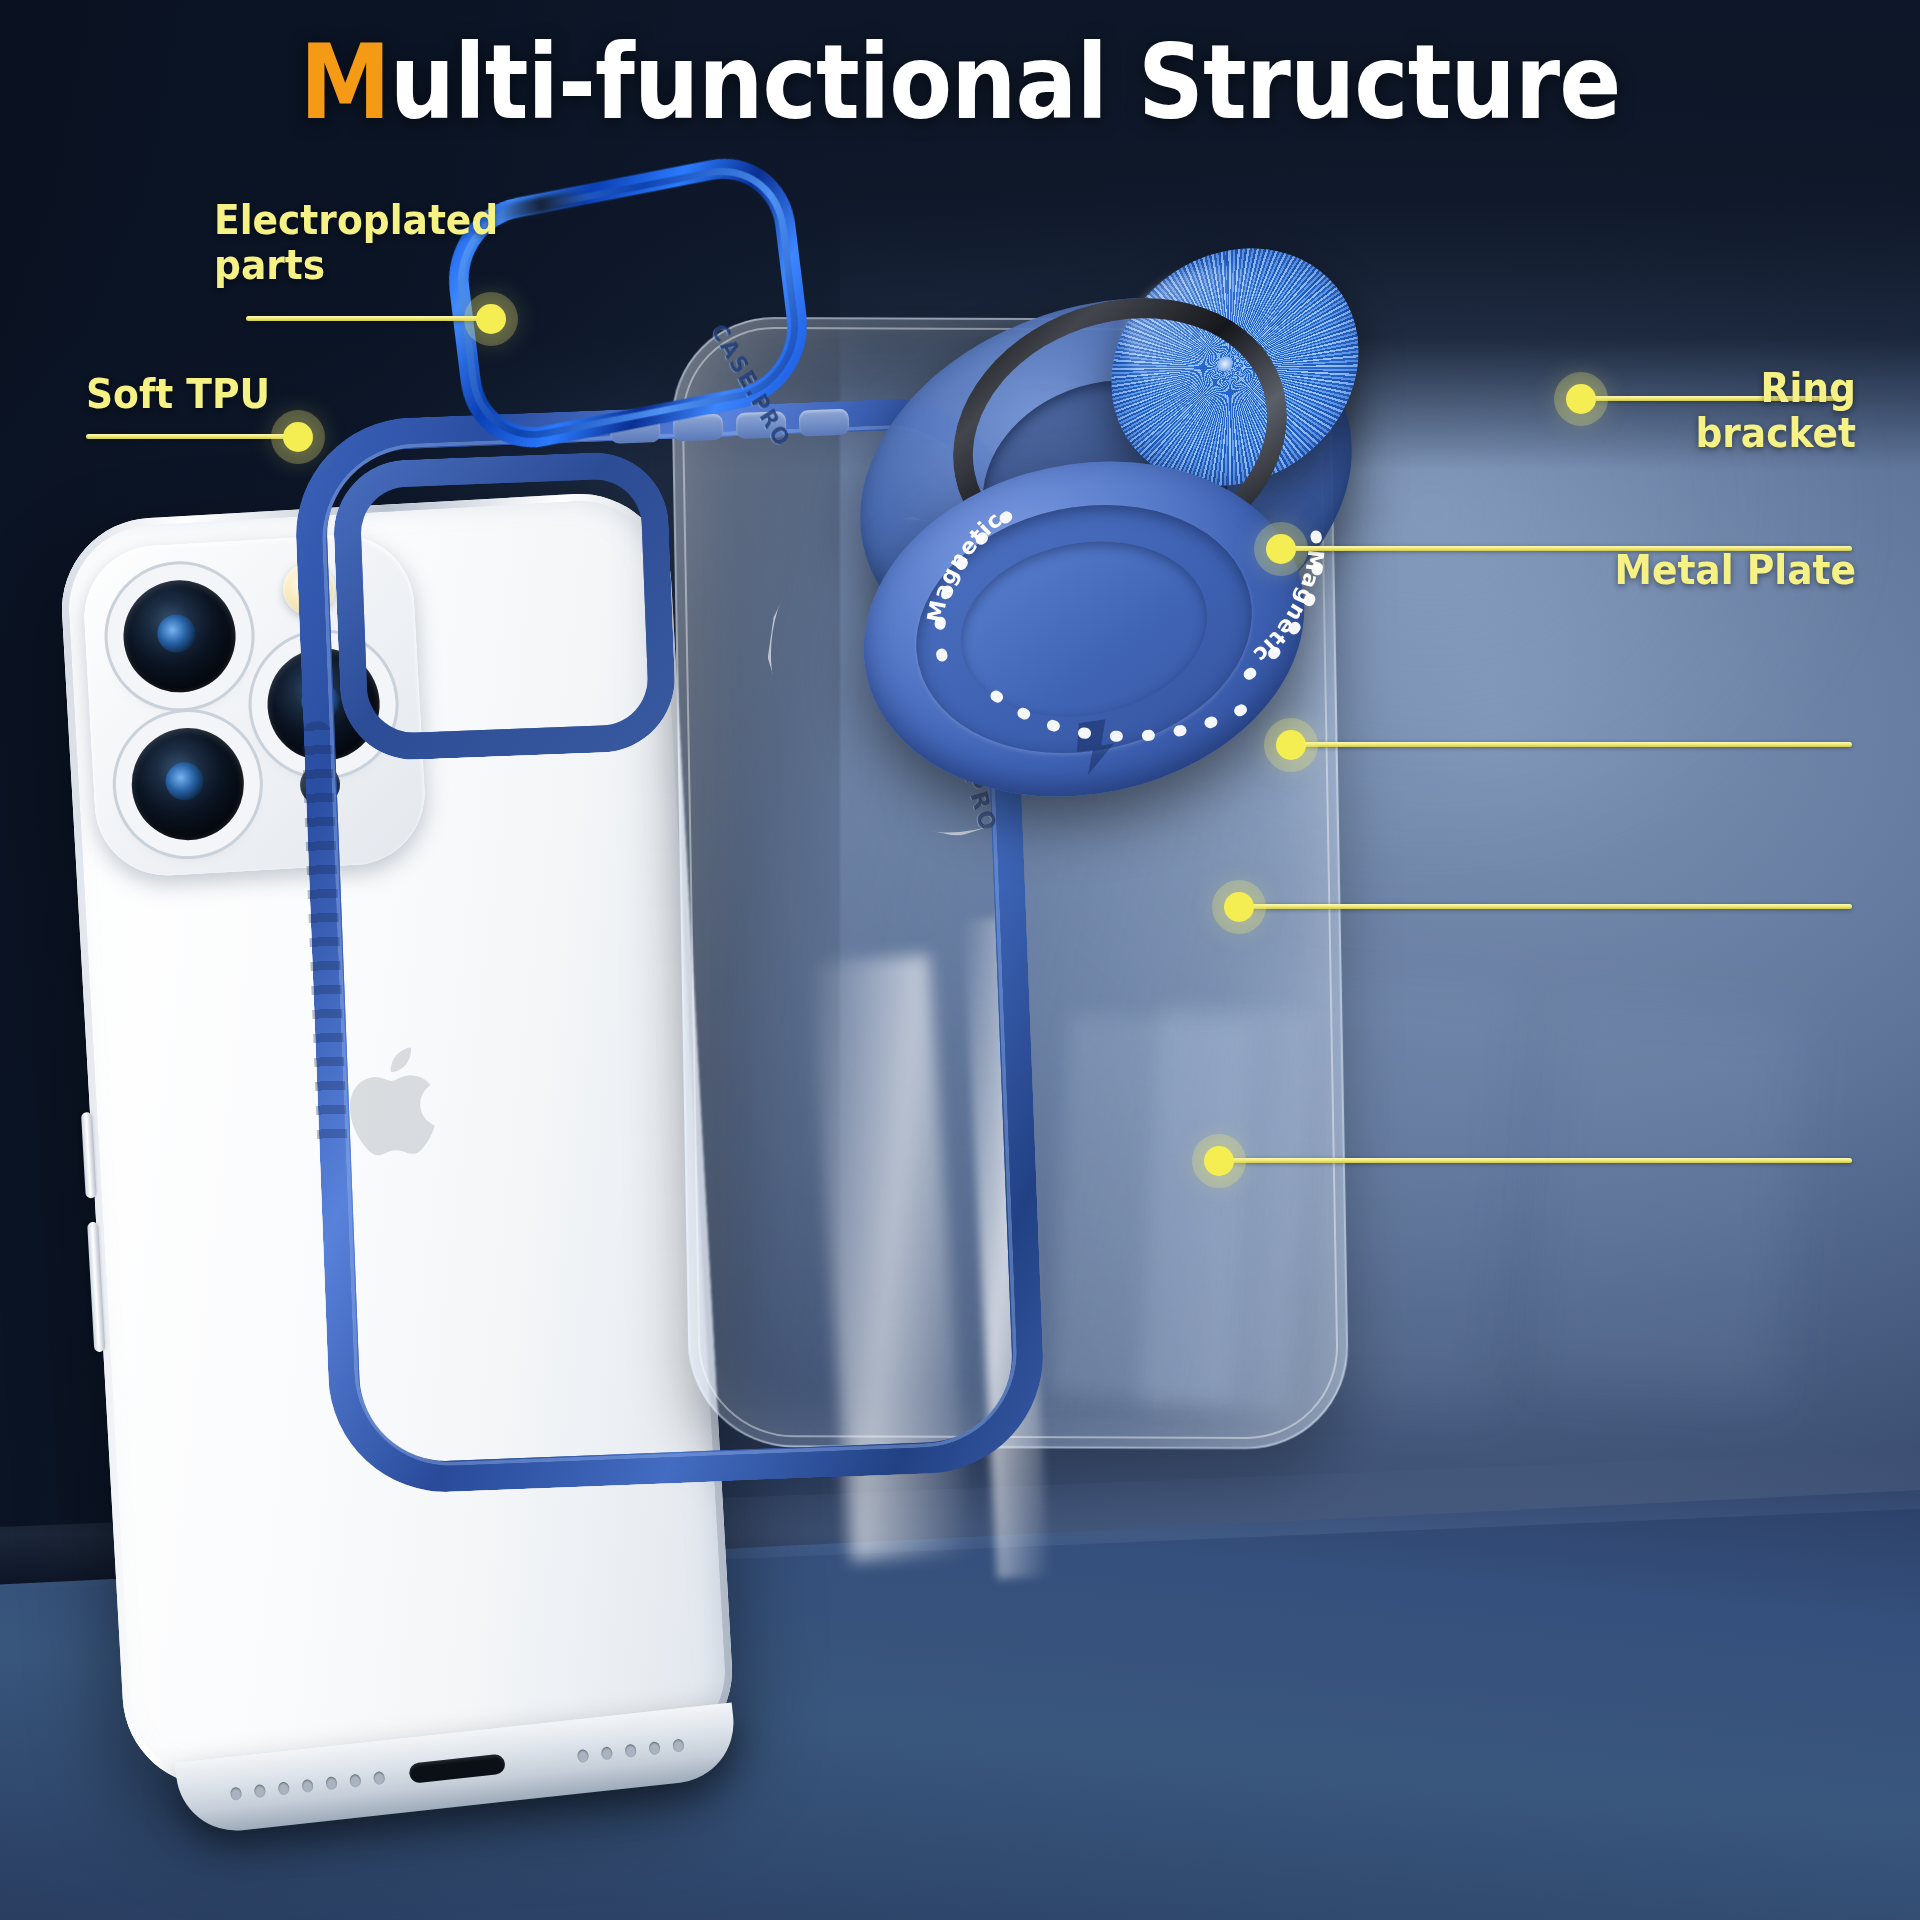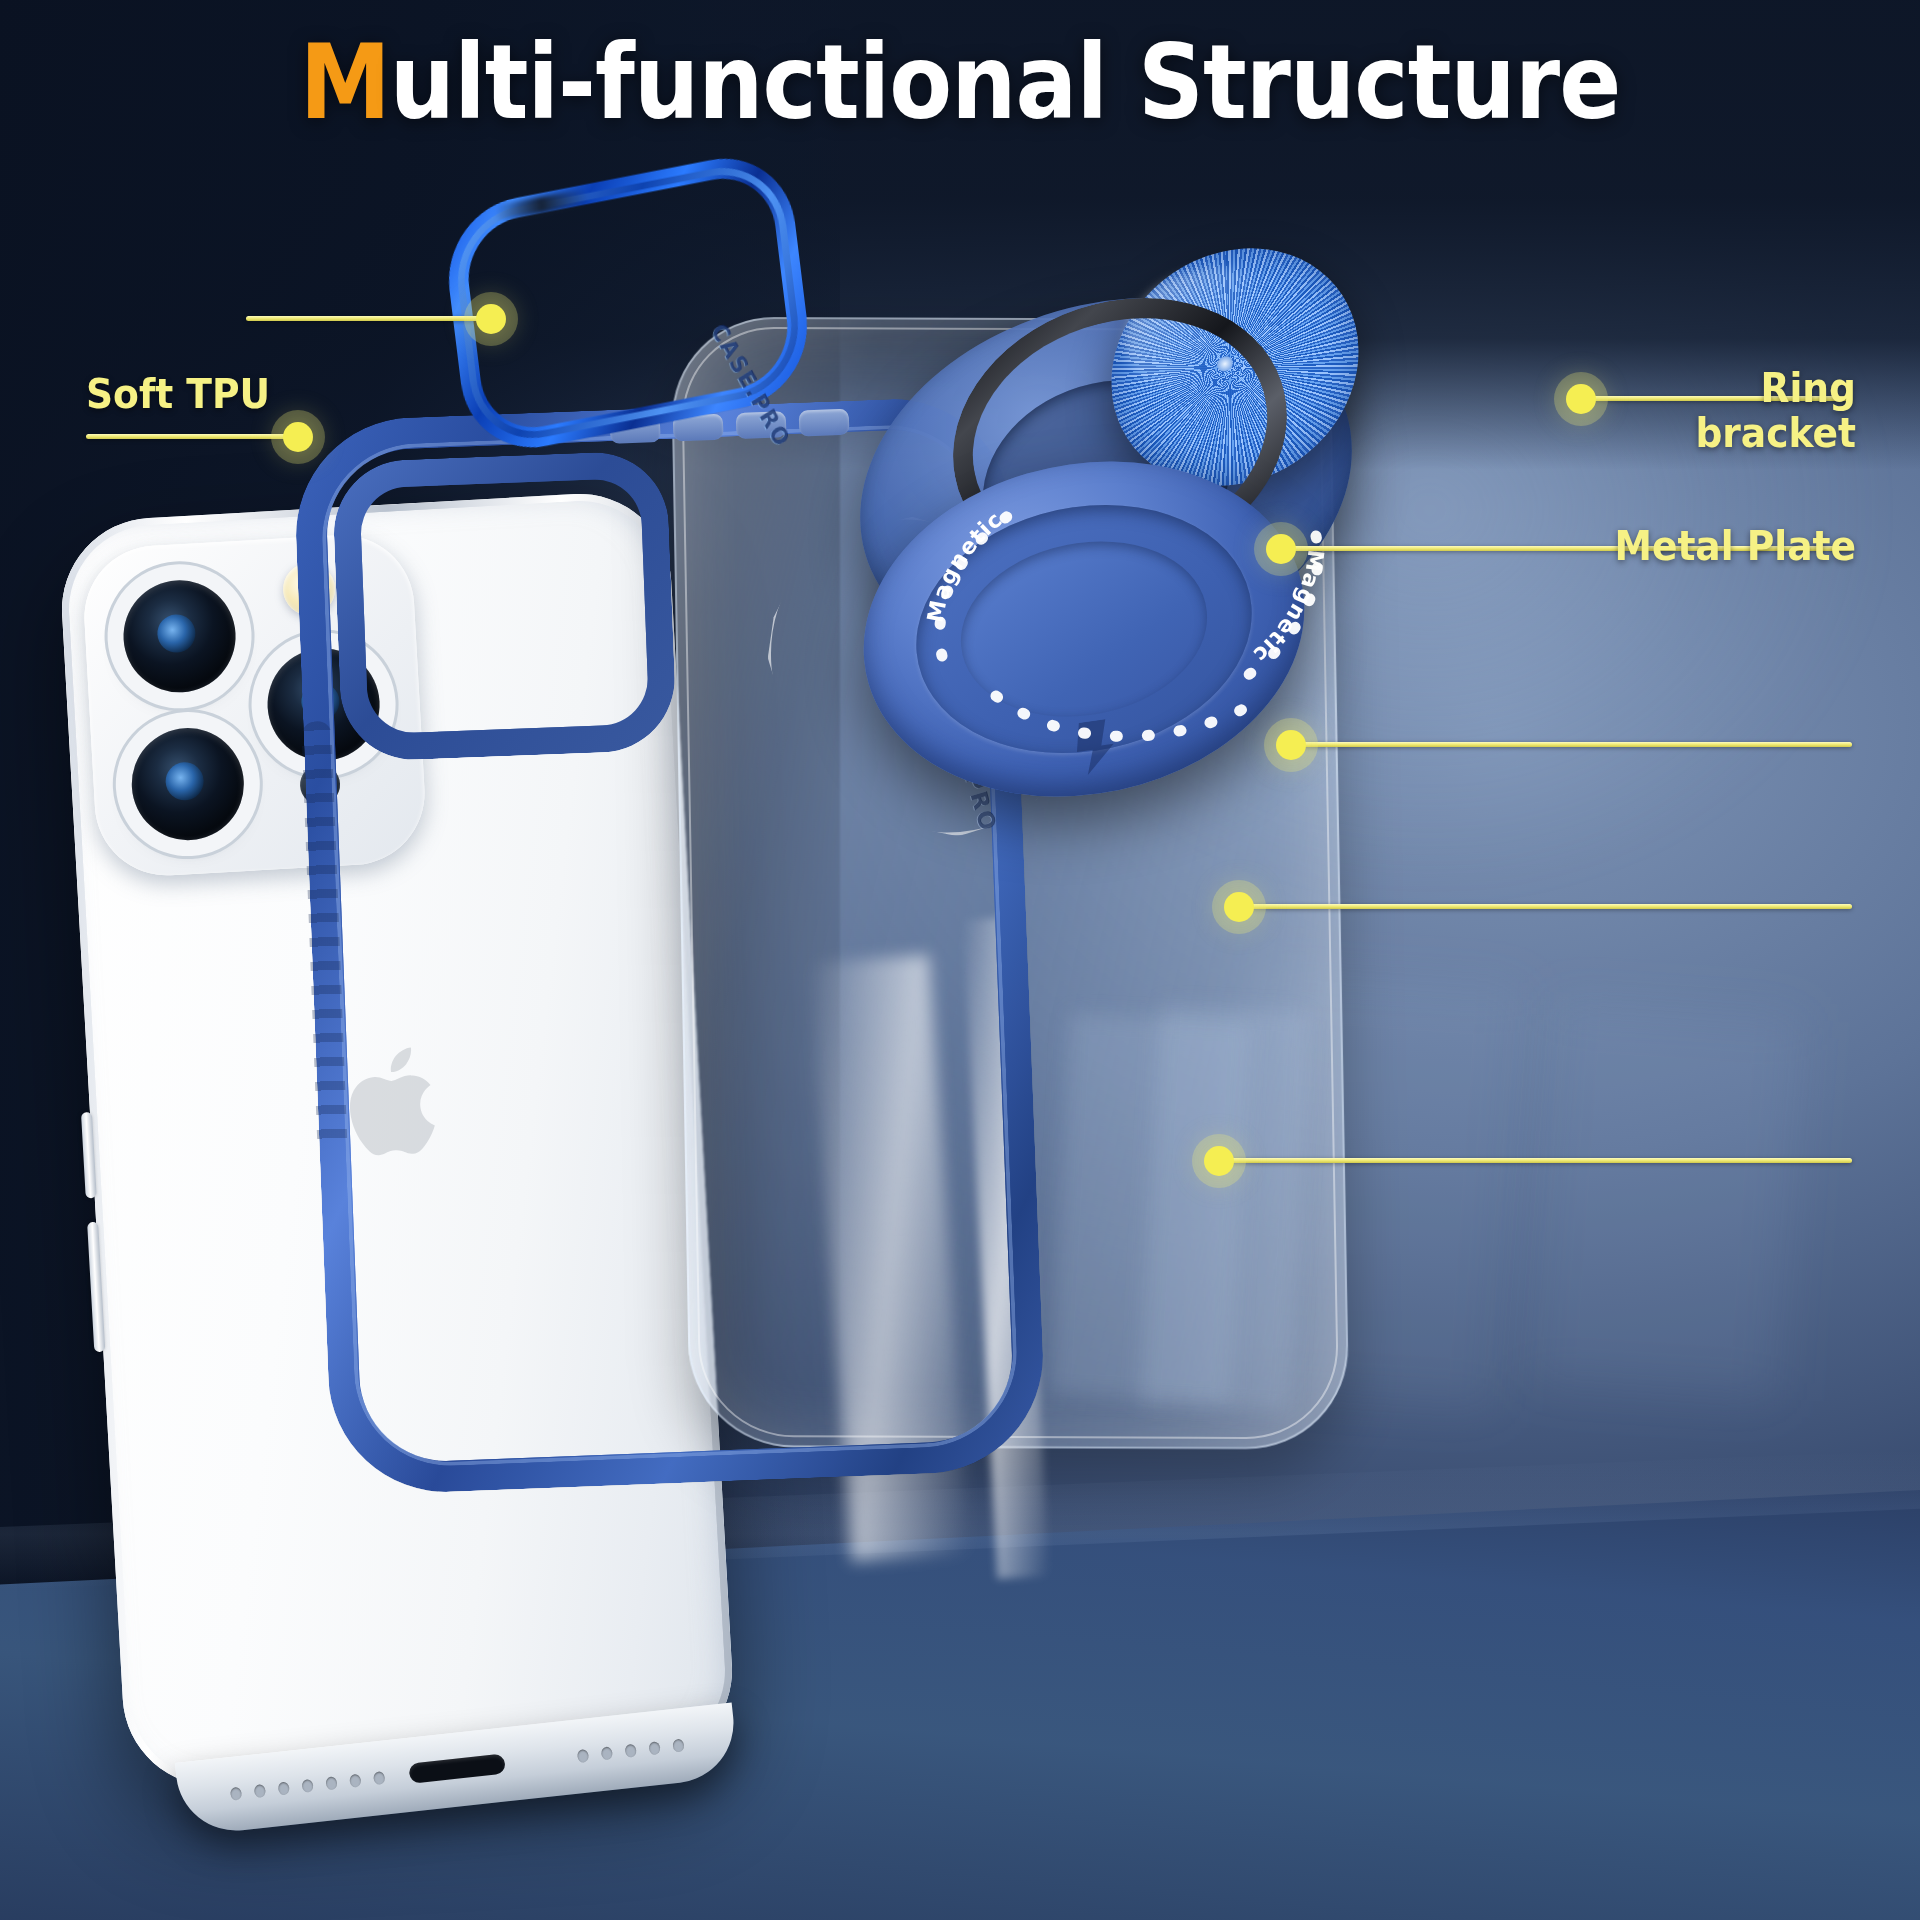--- a/index.html
+++ b/index.html
@@ -553,40 +553,44 @@
       <use href="#dotRingB" stroke="#ffffff" stroke-width="11" stroke-linecap="round" stroke-dasharray="2 30" fill="none" opacity="0.95"></use>
       <text font-family="DejaVu Sans, sans-serif" font-size="22" font-weight="700" fill="#ffffff" letter-spacing="1">
         <textPath href="#magL" startOffset="6%">Magnetic</textPath>
       </text>
       <text font-family="DejaVu Sans, sans-serif" font-size="22" font-weight="700" fill="#ffffff" letter-spacing="1">
         <textPath href="#magR" startOffset="8%">Magnetic</textPath>
       </text>
     </svg>
   </div>
 
+  <div class="callout" style="left:214px; top:198px; width:420px;">
+    <div class="txt">Electroplated
+parts</div>
+  </div>
   <div class="leader" style="left:246px; top:316px; width:258px;"></div>
   <div class="dot" style="left:476px; top:304px;"></div>
 
   <div class="callout" style="left:86px; top:372px; width:320px;">
     <div class="txt">Soft TPU</div>
   </div>
   <div class="leader" style="left:86px; top:434px; width:226px;"></div>
   <div class="dot" style="left:283px; top:422px;"></div>
 
   <div class="leader" style="left:1590px; top:396px; width:262px;"></div>
   <div class="dot" style="left:1566px; top:384px;"></div>
 
   <div class="callout right" style="right:64px; top:366px; width:380px;">
     <div class="txt">Ring
 bracket</div>
   </div>
   <div class="leader" style="left:1290px; top:546px; width:562px;"></div>
   <div class="dot" style="left:1266px; top:534px;"></div>
 
-  <div class="callout right" style="right:64px; top:524px; width:400px;">
+  <div class="callout right" style="right:64px; top:548px; width:400px;">
     <div class="txt">Metal Plate</div>
   </div>
   <div class="leader" style="left:1300px; top:742px; width:552px;"></div>
   <div class="dot" style="left:1276px; top:730px;"></div>
 
   <div class="leader" style="left:1248px; top:904px; width:604px;"></div>
   <div class="dot" style="left:1224px; top:892px;"></div>
 
   <div class="leader" style="left:1228px; top:1158px; width:624px;"></div>
   <div class="dot" style="left:1204px; top:1146px;"></div>

